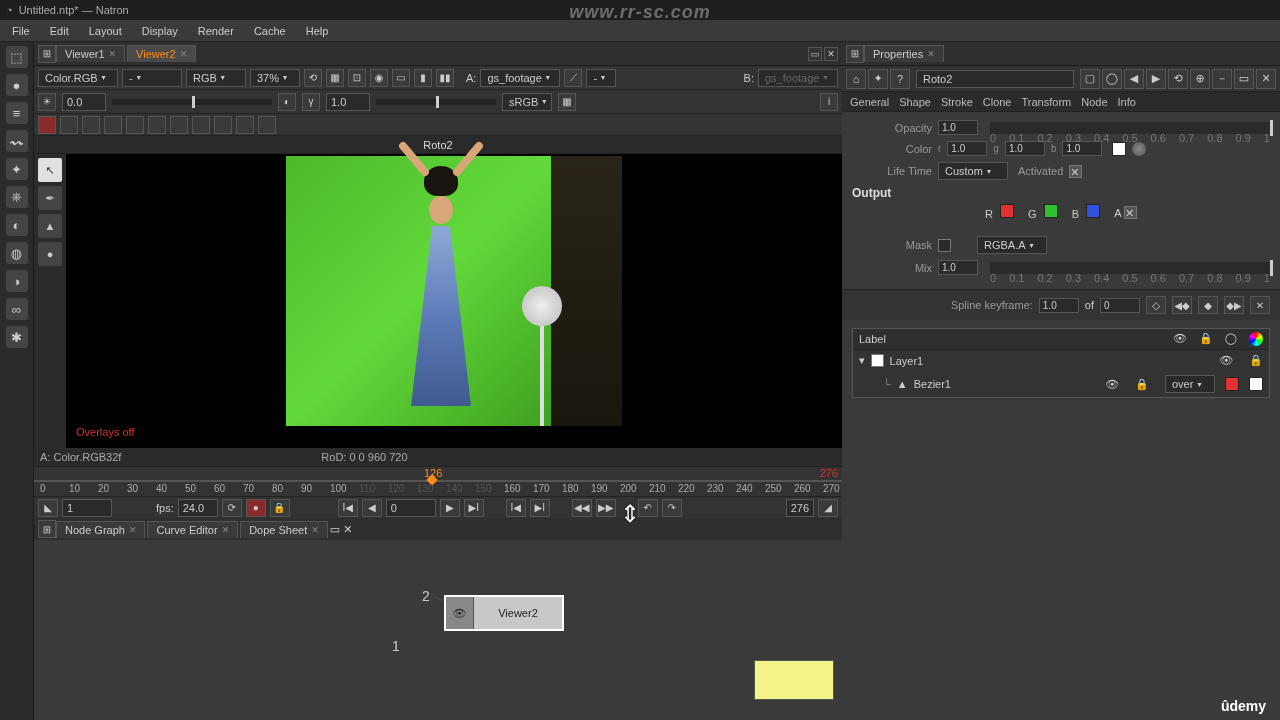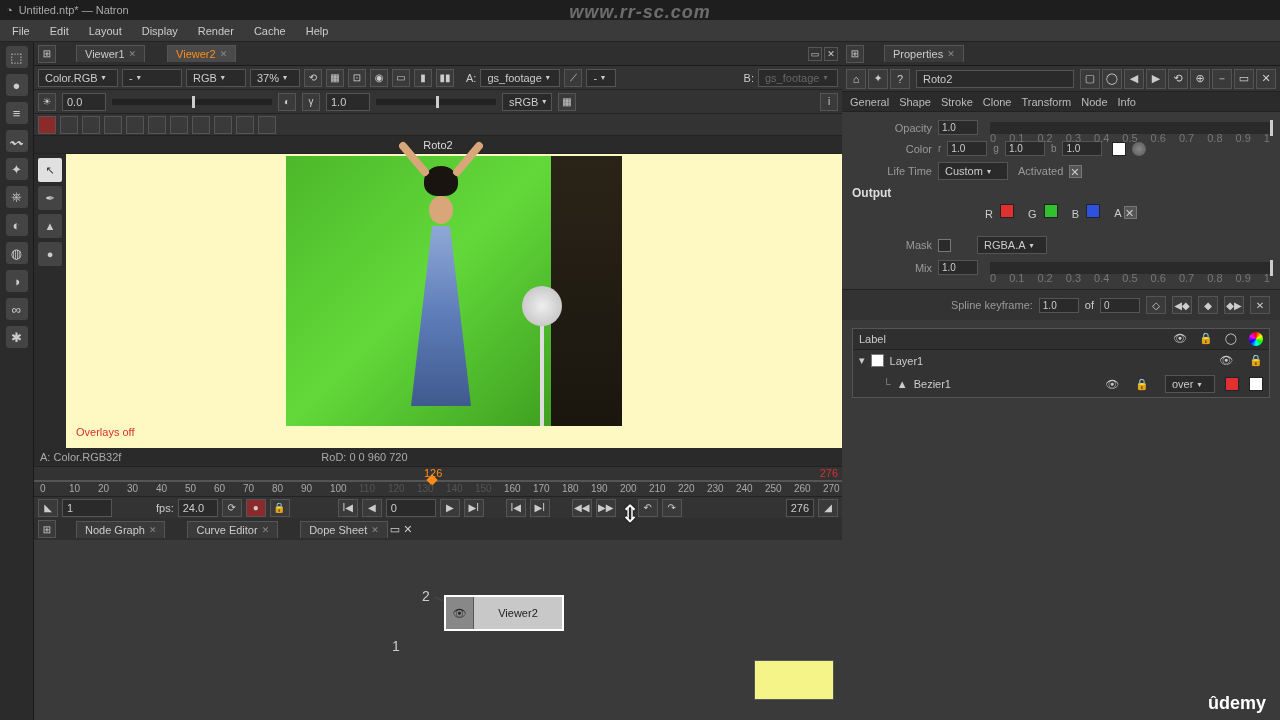--- a/index.html
+++ b/index.html
@@ -7,21 +7,21 @@
 .titlebar { height:20px; background:#1e1e1e; display:flex; align-items:center; padding:0 6px; color:#aaa; }
 .menubar { height:22px; background:#3a3a3a; display:flex; align-items:center; padding:0 4px; gap:4px; border-bottom:1px solid #222; }
 .menubar span { padding:2px 8px; cursor:pointer; }
 .main { display:flex; height:678px; }
 .toolbar-left { width:34px; background:#2b2b2b; display:flex; flex-direction:column; align-items:center; gap:6px; padding-top:4px; border-right:1px solid #1a1a1a; }
 .toolbar-left .ticon { width:22px; height:22px; background:#444; border-radius:3px; display:flex; align-items:center; justify-content:center; color:#ccc; font-size:13px; }
 .center-col { width:808px; display:flex; flex-direction:column; }
 .right-col { width:438px; display:flex; flex-direction:column; }
 
 .tabbar { height:24px; background:#2f2f2f; display:flex; align-items:center; padding:0 4px; border-bottom:1px solid #1a1a1a; }
-.tab { background:#3a3a3a; padding:2px 8px; margin-right:2px; border:1px solid #555; border-bottom:none; display:flex; align-items:center; gap:4px;margin-left:20px; }
+.tab { background:#3a3a3a; padding:2px 8px; margin-right:2px; border:1px solid #555; border-bottom:none; display:flex; align-items:center; gap:4px; }
 .tab.active { background:#4a4a4a; color:#ff8c1a; }
 .tab .x { font-size:9px; color:#888; }
 .tabbar .mini { margin-left:auto; display:flex; gap:2px; }
 .tabbar .mini span { width:14px; height:14px; background:#333; border:1px solid #555; font-size:9px; display:flex; align-items:center; justify-content:center; }
 
 .viewer-toolbar1 { height:24px; background:#333; display:flex; align-items:center; padding:0 4px; gap:4px; border-bottom:1px solid #222; }
 .viewer-toolbar2 { height:24px; background:#333; display:flex; align-items:center; padding:0 4px; gap:6px; border-bottom:1px solid #222; }
 .field { background:#2a2a2a; border:1px solid #555; padding:1px 4px; height:18px; display:flex; align-items:center; color:#ccc; }
 .btn { width:18px; height:18px; background:#3a3a3a; border:1px solid #555; display:flex; align-items:center; justify-content:center; font-size:10px; }
 .select { background:#2a2a2a; border:1px solid #555; padding:1px 6px; height:18px; display:flex; align-items:center; }
@@ -30,21 +30,21 @@
 .roto-toolbar { height:22px; background:#333; display:flex; align-items:center; padding:0 4px; gap:4px; border-bottom:1px solid #222; }
 .roto-toolbar .rbtn { width:18px; height:18px; background:#3a3a3a; border:1px solid #555; }
 .roto-toolbar .rbtn.red { background:#8b2a2a; }
 .viewer-header { height:18px; background:#2a2a2a; text-align:center; font-size:11px; line-height:18px; color:#ddd; border-bottom:1px solid #222; }
 
 .viewer-left-tools { width:32px; background:#2b2b2b; display:flex; flex-direction:column; gap:4px; padding-top:4px; align-items:center; }
 .viewer-left-tools .vt { width:24px; height:24px; background:#444; border-radius:2px; display:flex; align-items:center; justify-content:center; }
 .vt.active { background:#e0e0e0; color:#333; }
 
 .viewer-wrap { display:flex; height:294px; background:#1e1e1e; }
-.viewer-canvas { flex:1; background:#fef9c3; position:relative; display:flex; justify-content:center; }
+.viewer-canvas { flex:1; background:#000000; position:relative; display:flex; justify-content:center; }
 .footage { width:336px; height:270px; background:#000; margin-top:2px; position:relative; }
 .greenscreen { position:absolute; left:0; top:0; width:265px; height:270px; background:linear-gradient(135deg,#4db82a,#62d93a,#3fa020); }
 .side-set { position:absolute; right:0; top:0; width:71px; height:270px; background:linear-gradient(#2a2418,#1a160e); }
 .figure { position:absolute; left:120px; top:20px; width:70px; height:240px; }
 .figure .head { width:24px; height:28px; background:#d9a67a; border-radius:50%; margin:0 auto; }
 .figure .hair { width:34px; height:30px; background:#1a1410; border-radius:50% 50% 40% 40%; margin:-30px auto 0; }
 .figure .arms { width:70px; height:40px; position:relative; margin-top:-20px; }
 .figure .arm-l { position:absolute; left:4px; top:-18px; width:8px; height:42px; background:#d9a67a; transform:rotate(-40deg); border-radius:4px; }
 .figure .arm-r { position:absolute; right:4px; top:-18px; width:8px; height:42px; background:#d9a67a; transform:rotate(40deg); border-radius:4px; }
 .figure .dress { width:60px; height:180px; background:linear-gradient(#8fa8d6,#5d7cb8,#3f5a8e); margin:2px auto 0; clip-path:polygon(35% 0,65% 0,100% 100%,0 100%); }
@@ -94,21 +94,21 @@
 .colorswatch { width:14px; height:14px; border:1px solid #222; display:inline-block; margin-left:4px; }
 
 .spline-row { display:flex; align-items:center; padding:6px 10px; background:#333; border-top:1px solid #222; gap:6px; }
 .layer-panel { background:#333; border:1px solid #555; margin:8px 10px; }
 .layer-head { display:flex; align-items:center; background:#2f2f2f; padding:3px 6px; border-bottom:1px solid #222; }
 .layer-head .col { margin-left:auto; display:flex; gap:12px; }
 .layer-row { display:flex; align-items:center; padding:4px 6px; gap:6px; }
 .layer-row .indent { width:18px; }
 .colorcircle { width:14px; height:14px; border-radius:50%; }
 .watermark { position:absolute; top:2px; left:50%; transform:translateX(-50%); font-size:18px; font-weight:bold; color:rgba(255,255,255,.35); pointer-events:none; letter-spacing:1px; font-style:italic; }
-.udemy { position:absolute; bottom:6px; right:14px; color:#fff; font-size:18px; font-weight:bold; }
+.udemy { position:absolute; bottom:6px; right:14px; color:#fff; font-size:14px; font-weight:bold; }
 .resize-cursor { position:absolute; left:620px; top:500px; font-size:24px; color:#fff; pointer-events:none; text-shadow:0 0 2px #000; }
 </style>
 </head>
 <body>
 
 <div class="titlebar">
   <span style="margin-right:6px">◔</span>
   <span>Untitled.ntp* — Natron</span>
 </div>
 

